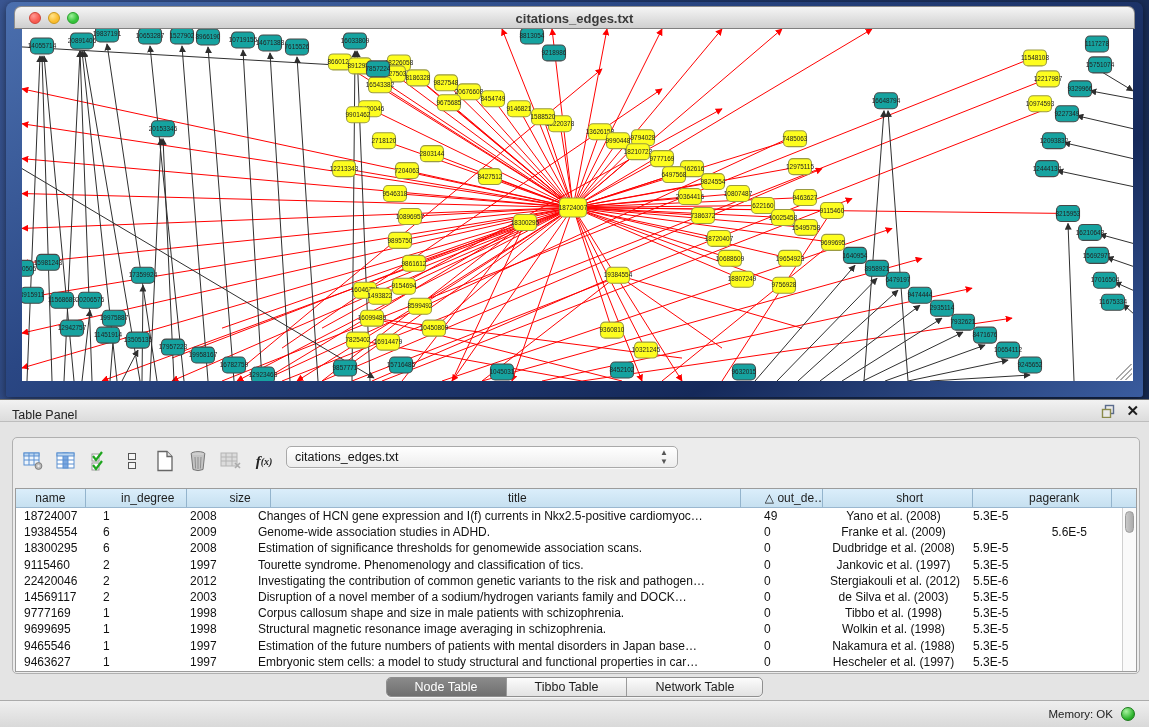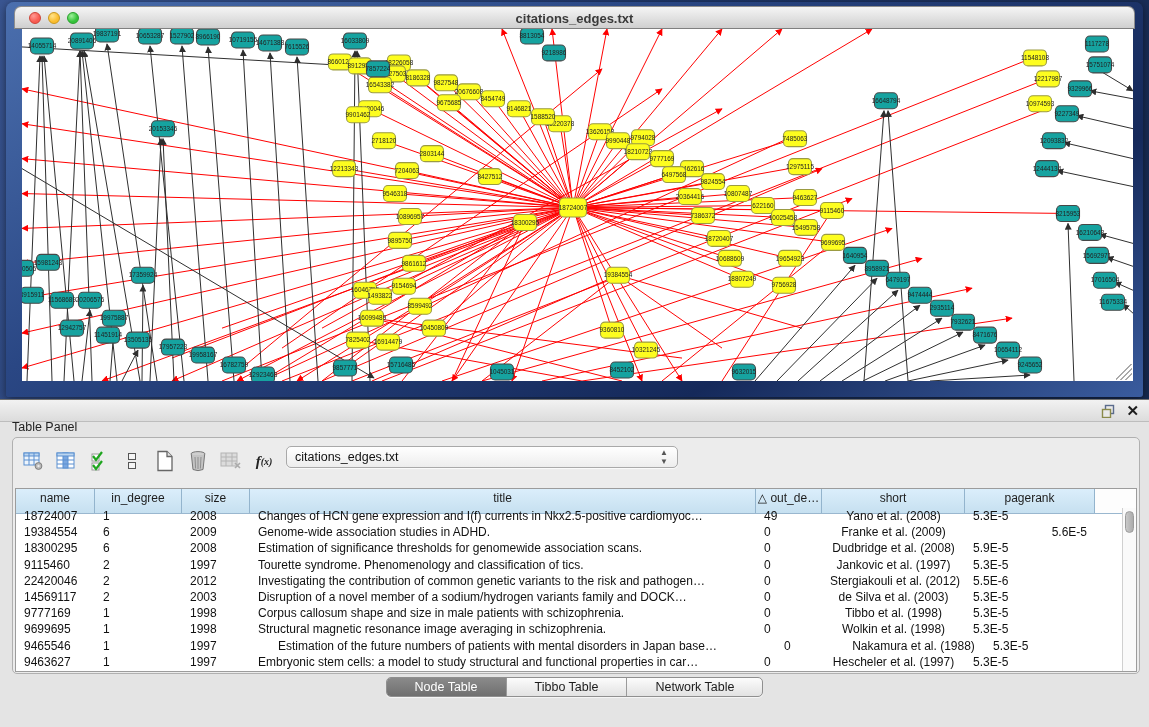--- a/index.html
+++ b/index.html
@@ -29,40 +29,40 @@
     background:
       linear-gradient(135deg,transparent 46%,#aaa 46%,#aaa 52%,transparent 52%) ,
       linear-gradient(135deg,transparent 62%,#aaa 62%,#aaa 68%,transparent 68%),
       linear-gradient(135deg,transparent 78%,#aaa 78%,#aaa 84%,transparent 84%);}
 
   
   .panel-region { position:absolute; left:0; top:399px; width:1149px; height:328px;
     background:#e4e4e4; border-top:1px solid #6f6f6f; }
   .panel-titlebar { position:absolute; left:0; top:0; right:0; height:22px;
     background:linear-gradient(#f2f2f2,#dcdcdc); border-bottom:1px solid #bdbdbd; }
-  .panel-title { position:absolute; left:12px; top:20px; font-size:12.5px; color:#222; }
+  .panel-title { position:absolute; left:12px; top:8px; font-size:12.5px; color:#222; }
   .panel-btns { position:absolute; right:10px; top:3px; display:flex; gap:10px; align-items:center; }
   .float-ic svg { display:block; }
   .close-ic { font-size:15px; font-weight:bold; color:#1c1c1c; line-height:15px; cursor:default; }
 
   .inner-panel { position:absolute; left:12px; right:9px; top:37px; height:237px;
     background:#ececec; border:1px solid #b0b0b0; border-radius:5px; }
   .tp-toolbar { position:absolute; left:8px; top:6px; height:34px; display:flex; align-items:center; gap:9px; }
   .tbtn { width:24px; height:26px; display:flex; align-items:center; justify-content:center; }
   .fx { font-family:"Liberation Serif", serif; font-style:italic; font-weight:bold; font-size:15px; color:#222; }
   .fx small { font-size:10px; }
   .combo { position:absolute; left:273px; top:8px; width:392px; height:22px;
     background:linear-gradient(#ffffff,#ededed); border:1px solid #a9a9a9; border-radius:5px;
     font-size:12.5px; color:#111; padding:3px 8px; box-shadow:0 1px 1px rgba(255,255,255,.8); }
   .combo .arrows { position:absolute; right:9px; top:1px; font-size:8px; color:#555; line-height:9px; text-align:center; }
 
   .ntable { position:absolute; left:2px; right:2px; top:50px; bottom:1px;
     background:#fff; border:1px solid #9c9c9c; overflow:hidden; }
-  .t-head { display:flex; height:25px; background:linear-gradient(#dbeefb,#c6e0f0);
-    border-bottom:1px solid #9ab7cf; }
+  .t-head { display:flex; height:19px; background:linear-gradient(#dbeefb,#c6e0f0);
+    border-bottom:1px solid #9ab7cf;gap:24px; }
   .t-head .hc { height:100%; font-size:12px; color:#1c1c1c; text-align:center;
     line-height:18px; border-right:1px solid #93b4cd; overflow:hidden; white-space:nowrap; }
   .t-head .hc.filler { border-right:none; background:#fdfdfd; flex:1; }
   .t-body { position:absolute; left:0; right:14px; top:19px; bottom:0; overflow:hidden; }
   .t-row { display:flex; height:16.2px; }
   .t-row .c { font-size:12px; color:#111; line-height:16px; white-space:nowrap;
     overflow:hidden; padding:0 8px 0 8px; }
   .vscroll { position:absolute; right:0; top:19px; bottom:0; width:14px;
     background:#fafafa; border-left:1px solid #d0d0d0; }
   .vthumb { position:absolute; left:2px; top:3px; width:9px; height:22px;
@@ -900,21 +900,21 @@
             <div class="c" style="width: 68px; text-align: left;">1998</div>
             <div class="c" style="width: 506px; text-align: left;">Structural magnetic resonance image averaging in schizophrenia.</div>
             <div class="c" style="width: 66px; text-align: left;">0</div>
             <div class="c" style="width: 143px; text-align: center;">Wolkin et al. (1998)</div>
             <div class="c" style="width: 130px; text-align: left;">5.3E-5</div>
           </div>
           <div class="t-row">
             <div class="c" style="width: 79px; text-align: left;">9465546</div>
             <div class="c" style="width: 87px; text-align: left;">1</div>
             <div class="c" style="width: 68px; text-align: left;">1997</div>
-            <div class="c" style="width: 506px; text-align: left; margin-left: 20px;">Estimation of the future numbers of patients with mental disorders in Japan base…</div>
+            <div class="c" style="width: 506px; text-align: left;">Estimation of the future numbers of patients with mental disorders in Japan base…</div>
             <div class="c" style="width: 66px; text-align: left;">0</div>
             <div class="c" style="width: 143px; text-align: center;">Nakamura et al. (1988)</div>
             <div class="c" style="width: 130px; text-align: left;">5.3E-5</div>
           </div>
           <div class="t-row">
             <div class="c" style="width: 79px; text-align: left;">9463627</div>
             <div class="c" style="width: 87px; text-align: left;">1</div>
             <div class="c" style="width: 68px; text-align: left;">1997</div>
             <div class="c" style="width: 506px; text-align: left;">Embryonic stem cells: a model to study structural and functional properties in car…</div>
             <div class="c" style="width: 66px; text-align: left;">0</div>
@@ -929,13 +929,17 @@
   </div>
 
   <div class="tabbar">
     <span class="tabgroup" id="tabgroup">
         <span class="tab active">Node Table</span>
         <span class="tab">Tibbo Table</span>
         <span class="tab">Network Table</span>
       </span>
   </div>
 
+  <div class="statusbar">
+    <span class="mem">Memory: OK</span>
+    <span class="memdot"></span>
+  </div>
 </div>
 
 </body></html>

